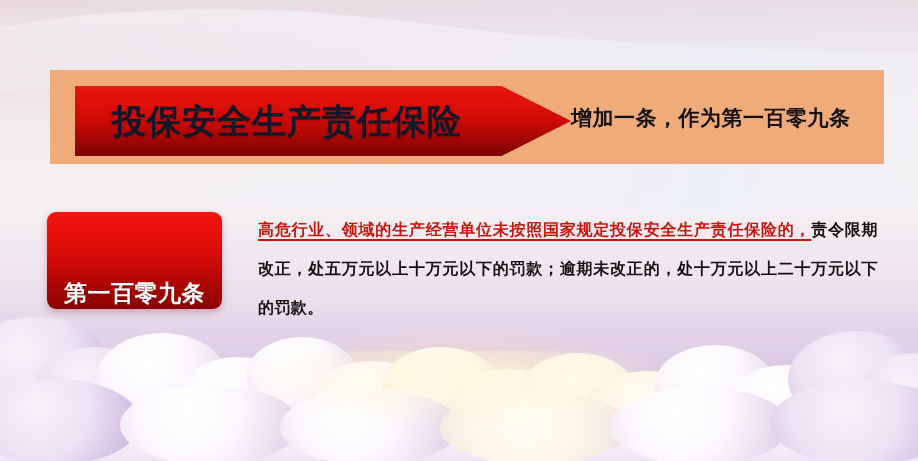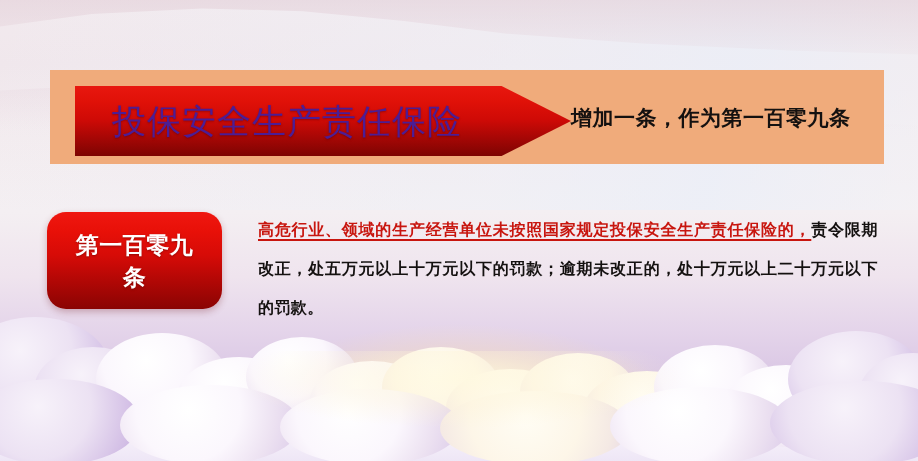--- a/index.html
+++ b/index.html
@@ -155,23 +155,23 @@
         #7d0402 100%);
     clip-path: polygon(0 0, 86% 0, 100% 50%, 86% 100%, 0 100%);
   }
   .banner-title {
     position: absolute;
     left: 62px;
     top: 28px;
     width: 400px;
     height: 46px;
     line-height: 46px;
-    color: #4c1d95;
+    color: #0f172a;
     font-size: 34px;
-    font-weight: normal;
+    font-weight: bold;
     letter-spacing: 1px;
     white-space: nowrap;
     text-shadow: 0 1px 2px rgba(90,0,0,0.45);
   }
   .banner-note {
     position: absolute;
     left: 521px;
     top: 33px;
     height: 30px;
     line-height: 30px;
@@ -182,33 +182,33 @@
     white-space: nowrap;
   }
 
   
   .article-badge {
     position: absolute;
     left: 47px;
     top: 212px;
     width: 175px;
     height: 97px;
-    border-radius: 19px;
+    border-radius: 9px;
     background: linear-gradient(to bottom,
         #ef1710 0%,
         #e81008 20%,
         #d60b07 45%,
         #b00705 72%,
         #8a0403 100%);
     box-shadow: 0 3px 7px rgba(120,30,40,0.30);
     display: flex;
-    align-items: center;
+    align-items: flex-end;
     justify-content: center;
     box-sizing: border-box;
-    padding: 0 18px;
+    padding: 0 6px;
   }
   .article-badge-label {
     color: #ffffff;
     font-size: 23px;
     font-weight: bold;
     line-height: 32px;
     text-align: center;
     letter-spacing: 0.5px;
     text-shadow: 0 1px 2px rgba(90,0,0,0.5);
   }

